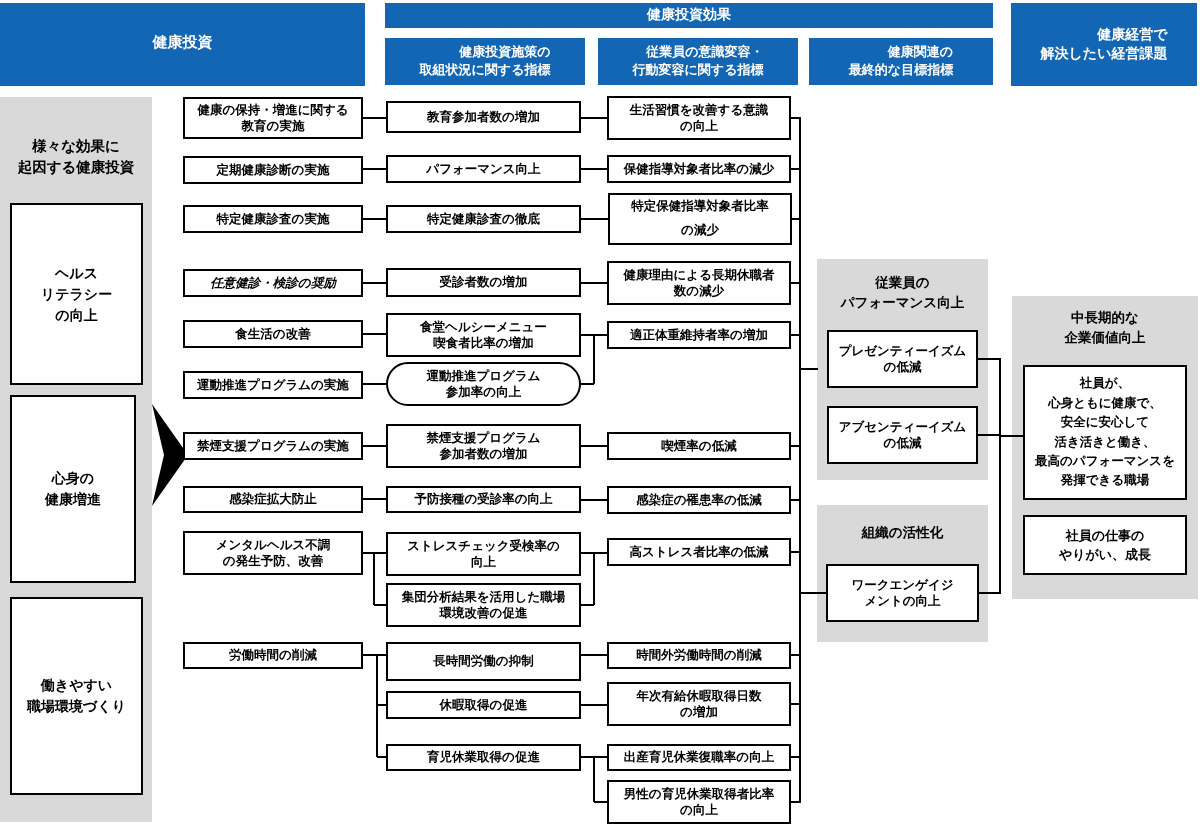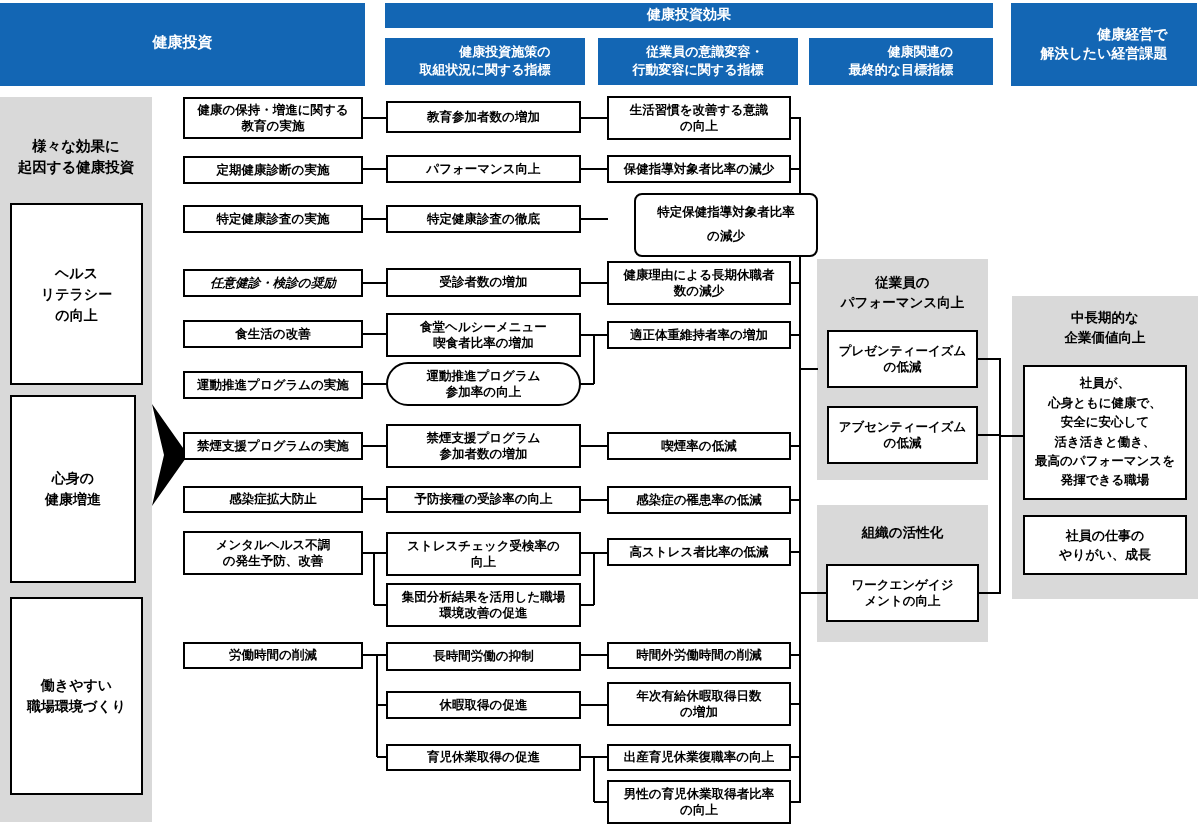--- a/index.html
+++ b/index.html
@@ -143,28 +143,28 @@
 喫食者比率の増加</div>
   <div class="abs box" style="left:386px;top:362px;width:195px;height:44px;border-radius:22px;">運動推進プログラム
 参加率の向上</div>
   <div class="abs box" style="left:386px;top:424px;width:195px;height:44px;">禁煙支援プログラム
 参加者数の増加</div>
   <div class="abs box" style="left:386px;top:486px;width:195px;height:27px;">予防接種の受診率の向上</div>
   <div class="abs box" style="left:386px;top:532px;width:195px;height:44px;">ストレスチェック受検率の
 向上</div>
   <div class="abs box" style="left:386px;top:583px;width:195px;height:44px;">集団分析結果を活用した職場
 環境改善の促進</div>
-  <div class="abs box" style="left:386px;top:642px;width:195px;height:29px;">長時間労働の抑制</div>
+  <div class="abs box" style="left:386px;top:642px;width:195px;height:39px;">長時間労働の抑制</div>
   <div class="abs box" style="left:386px;top:691px;width:195px;height:28px;">休暇取得の促進</div>
   <div class="abs box" style="left:386px;top:744px;width:195px;height:27px;">育児休業取得の促進</div>
 
   <div class="abs box" style="left:607px;top:96px;width:184px;height:44px;">生活習慣を改善する意識
 の向上</div>
   <div class="abs box" style="left:607px;top:155px;width:184px;height:28px;">保健指導対象者比率の減少</div>
-  <div class="abs box" style="left:634px;top:193px;width:184px;height:64px;line-height:1.9;border-radius:8px;">特定保健指導対象者比率
+  <div class="abs box" style="left:608px;top:193px;width:184px;height:52px;line-height:1.9;">特定保健指導対象者比率
 の減少</div>
   <div class="abs box" style="left:607px;top:261px;width:184px;height:44px;">健康理由による長期休職者
 数の減少</div>
   <div class="abs box" style="left:607px;top:321px;width:184px;height:28px;">適正体重維持者率の増加</div>
   <div class="abs box" style="left:607px;top:432px;width:184px;height:28px;">喫煙率の低減</div>
   <div class="abs box" style="left:607px;top:486px;width:184px;height:28px;">感染症の罹患率の低減</div>
   <div class="abs box" style="left:607px;top:538px;width:184px;height:28px;">高ストレス者比率の低減</div>
   <div class="abs box" style="left:607px;top:642px;width:184px;height:27px;">時間外労働時間の削減</div>
   <div class="abs box" style="left:607px;top:682px;width:184px;height:44px;">年次有給休暇取得日数
 の増加</div>

